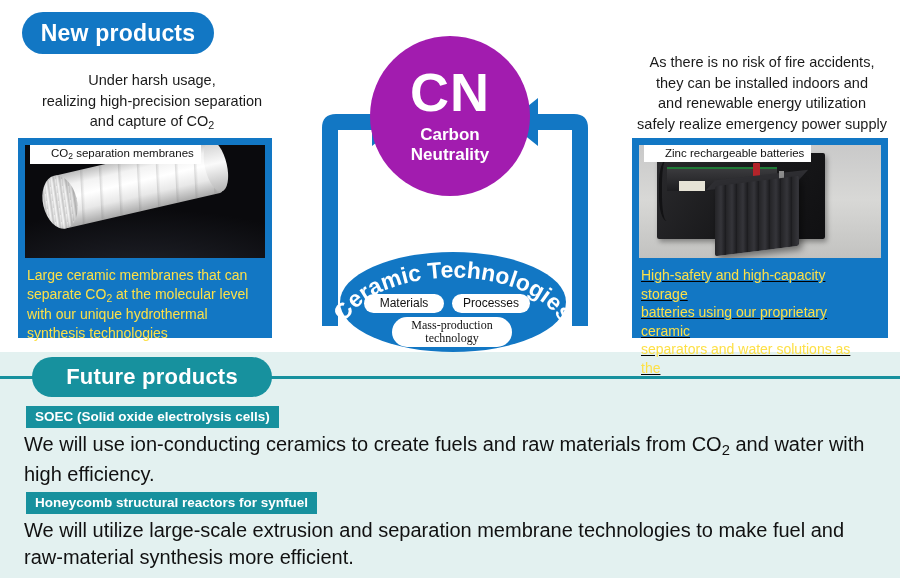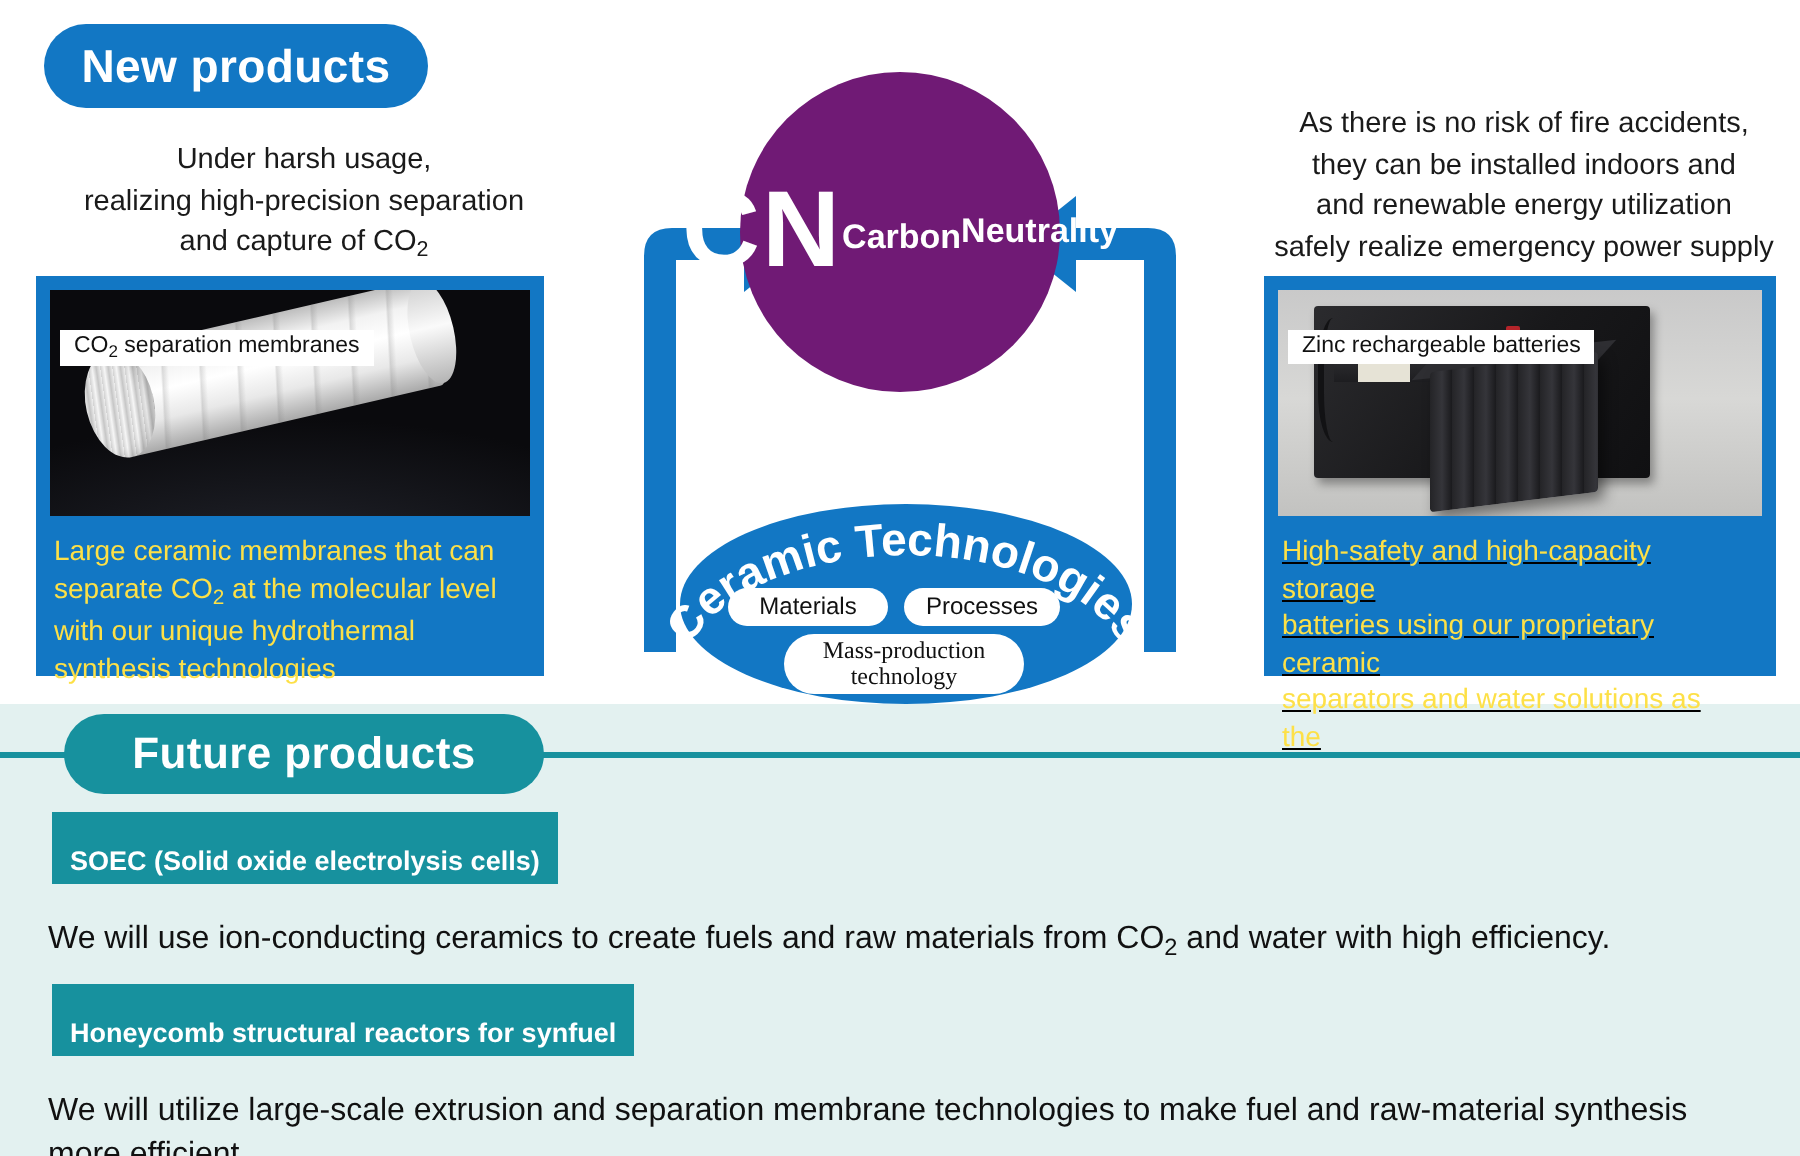--- a/index.html
+++ b/index.html
@@ -233,46 +233,47 @@
     left: 140px;
     top: 26px;
     width: 5px;
     height: 11px;
     background: #8d8d8d;
   }
 
   .photo-label {
     position: absolute;
     left: 5px;
-    top: 20px;
+    top: 0;
     background: #ffffff;
     color: #111111;
     font-size: 11.5px;
-    padding: 2px 7px 3px 7px;
+    padding: 2px 7px 3px 21px;
     white-space: nowrap;
     z-index: 3;
   }
 
   .card-text {
     color: #fde047;
     font-size: 14px;
     line-height: 1.33;
     padding: 8px 21px 0 9px;
   }
 
   
   #cn-circle {
     position: absolute;
     left: 370px;
     top: 36px;
     width: 160px;
     height: 160px;
     border-radius: 50%;
-    background: #701a75;
+    background: #a21caf;
     display: flex;
+    flex-direction: column;
     align-items: center;
     justify-content: center;
     z-index: 5;
     color: #ffffff;
   }
   #cn-abbrev {
     font-size: 54px;
     font-weight: bold;
     line-height: .96;
     letter-spacing: 1px;
@@ -334,34 +335,33 @@
   #chip-processes   { left: 112px; top: 42px; width: 78px;  height: 19px; }
   #chip-massprod    { left: 52px;  top: 65px; width: 120px; height: 30px; font-family: Liberation Serif, serif; }
 
   
   .future-tag {
     position: absolute;
     background: #17919e;
     color: #ffffff;
     font-weight: bold;
     font-size: 13.5px;
-    padding: 17px 9px 4px 9px;
+    padding: 3px 9px 4px 9px;
     white-space: nowrap;
     z-index: 4;
   }
   #tag-soec      { left: 26px; top: 406px; }
   #tag-honeycomb { left: 26px; top: 492px; }
 
   .future-body {
     position: absolute;
     color: #111111;
-    font-size: 16px;
+    font-size: 20px;
     line-height: 1.35;
     z-index: 4;
-    margin-top: 28px;
   }
   #body-soec      { left: 24px; top: 431px; width: 860px; }
   #body-honeycomb { left: 24px; top: 517px; width: 860px; }
 </style>
 </head>
 <body>
 
 <div id="page">
 
   <div id="future-panel"></div>

